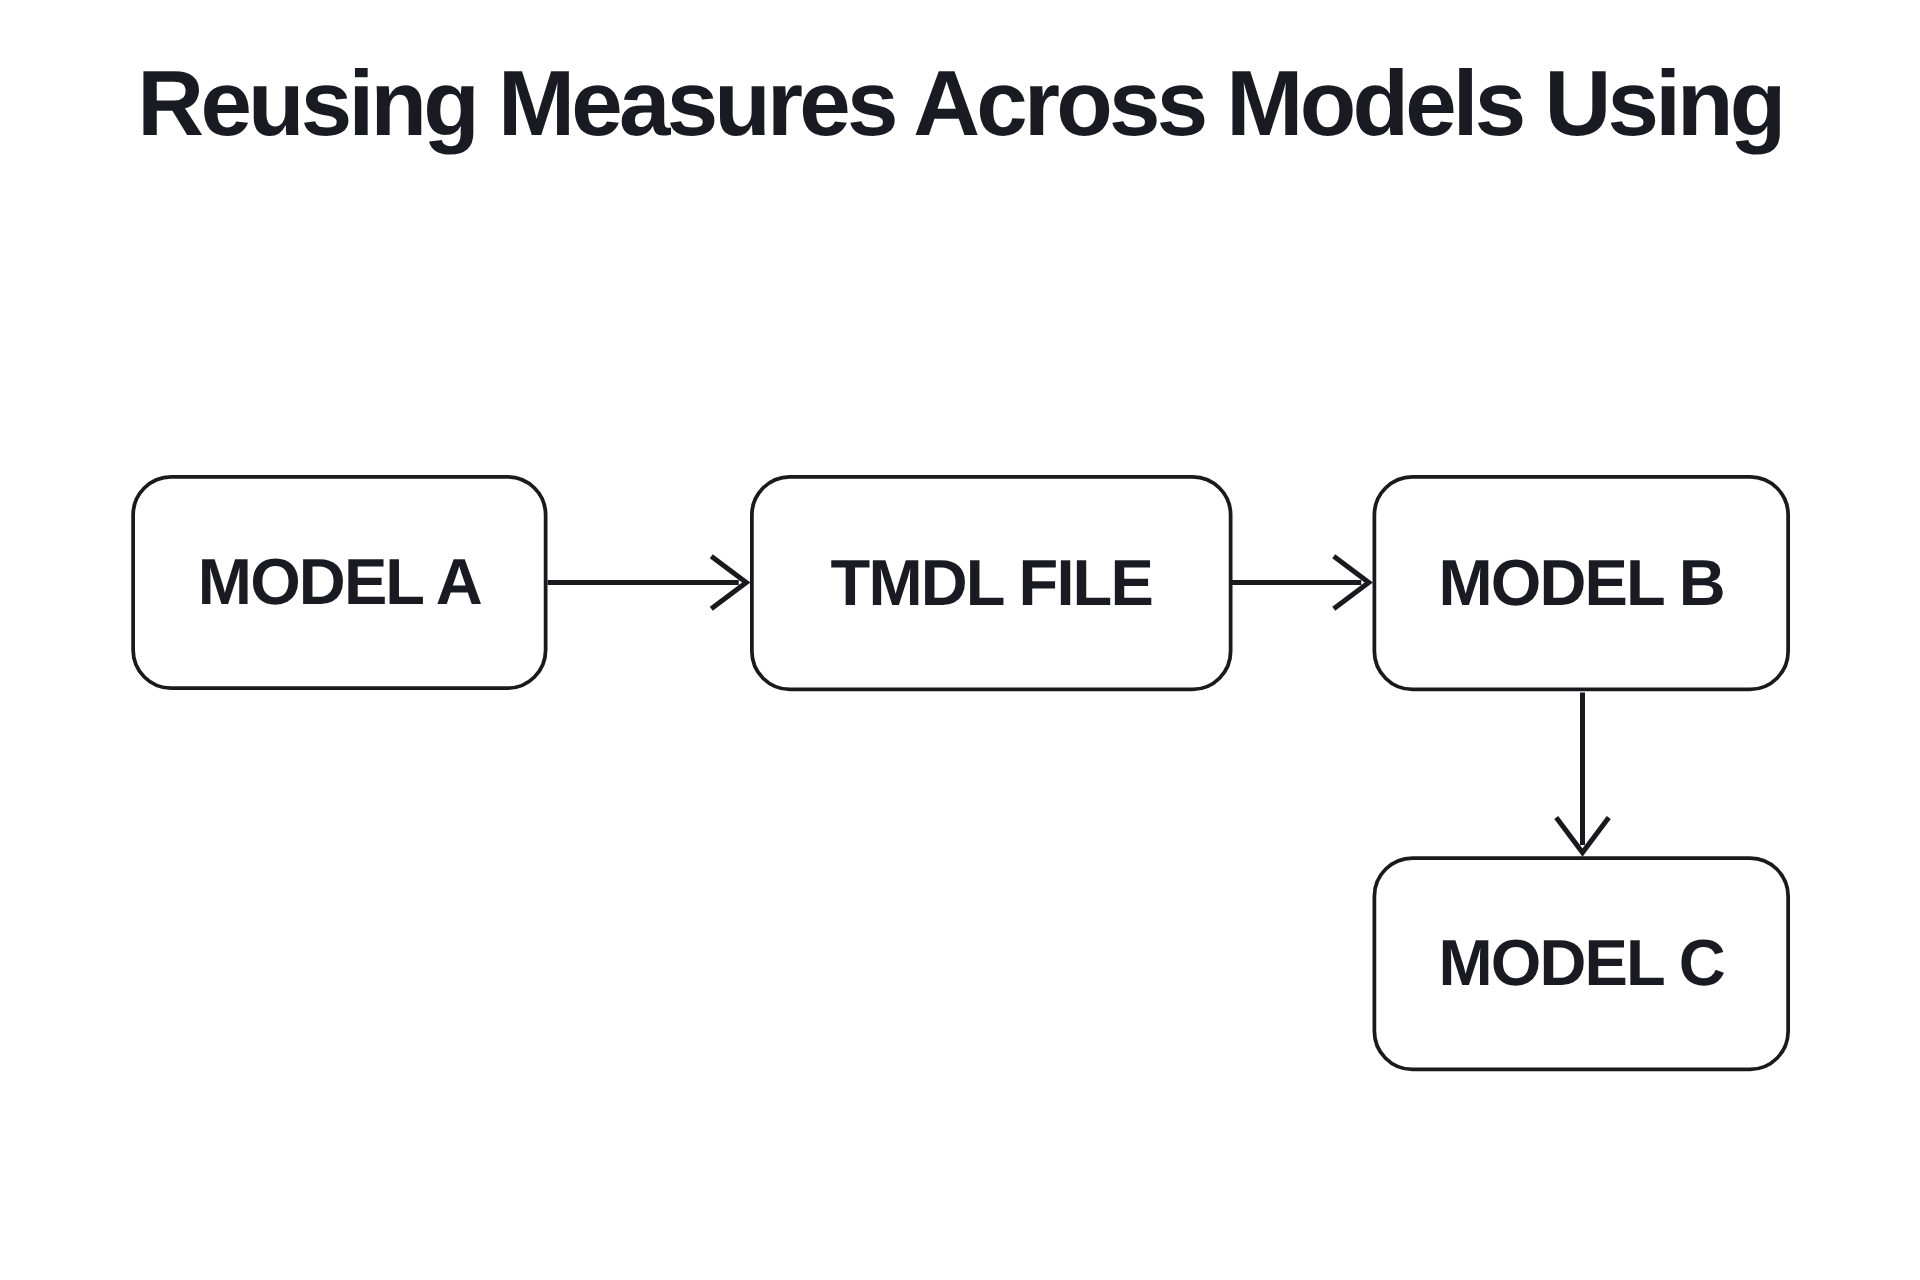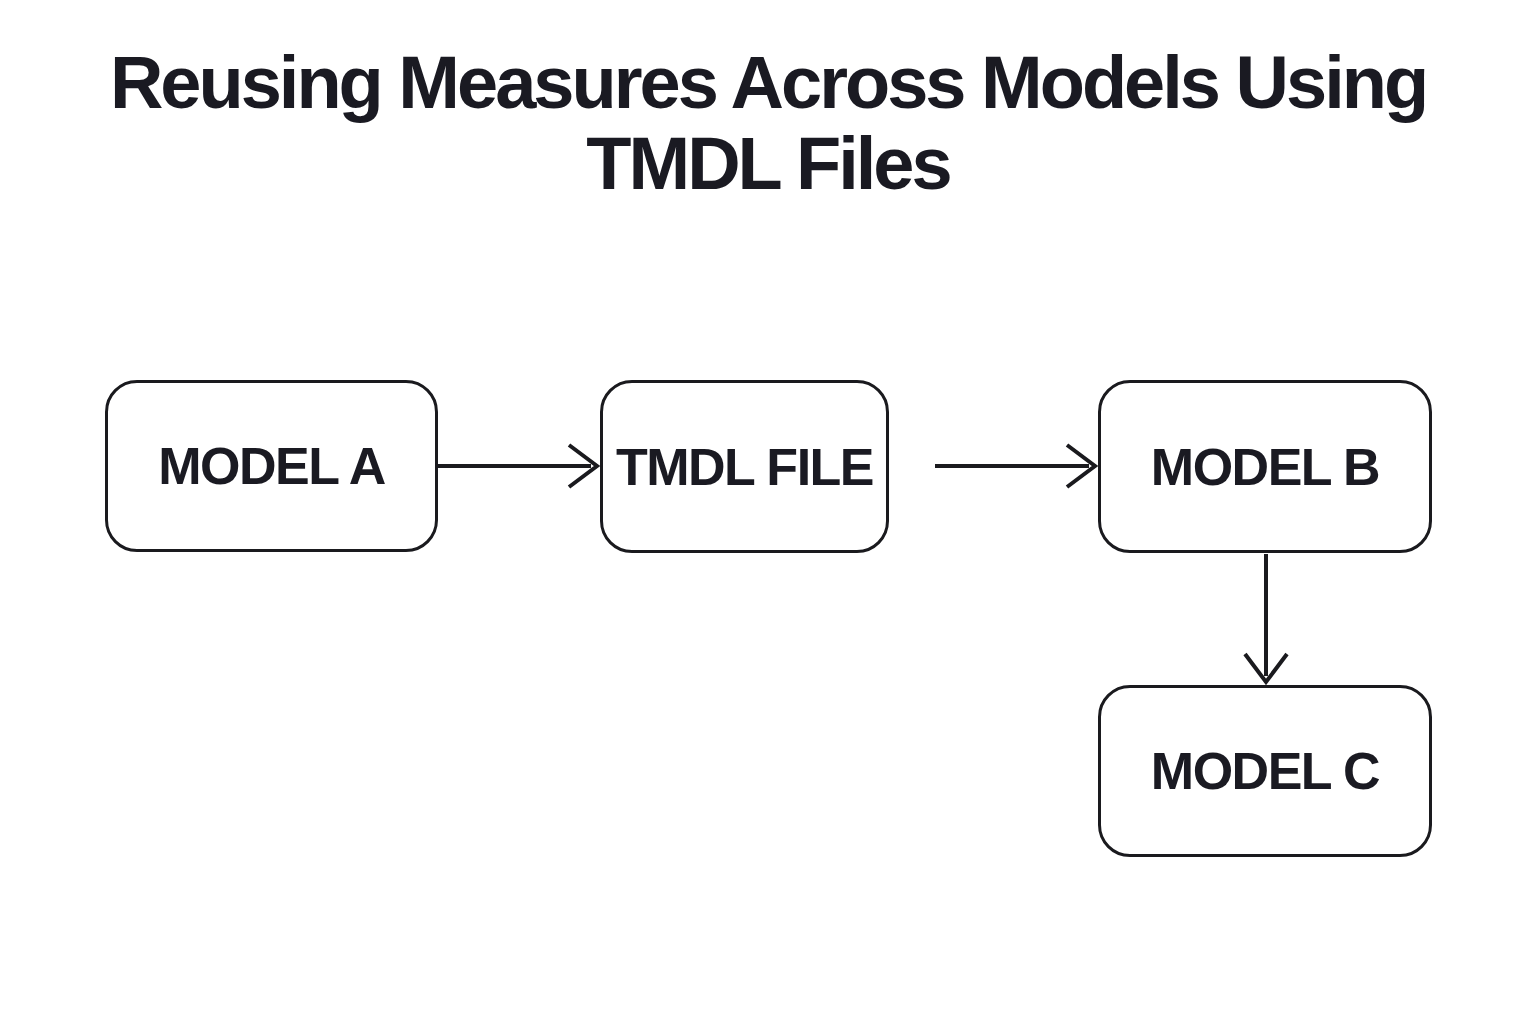--- a/index.html
+++ b/index.html
@@ -63,32 +63,31 @@
   }
   .node-label {
     color: var(--text-color, #1a1a22);
     font-weight: 700;
     font-size: 52px;
     letter-spacing: -1.5px;
     white-space: nowrap;
   }
 
   #node-model-a  { left: 105px;  top: 380px; width: 333px; height: 172px; }
-  #node-tmdl-file{ left: 600px;  top: 380px; width: 289px; height: 173px; }
+  #node-tmdl-file{ left: 600px;  top: 380px; width: 386px; height: 173px; }
   #node-model-b  { left: 1098px; top: 380px; width: 334px; height: 173px; }
   #node-model-c  { left: 1098px; top: 685px; width: 334px; height: 172px; }
 </style>
 </head>
 <body>
 
 <div class="canvas">
 
   <h1 class="title">
     <span class="title-line">Reusing Measures Across Models Using</span>
-    <span class="title-line">TMDL Files</span>
   </h1>
 
   <svg class="edges-layer" viewBox="0 0 1536 1024" xmlns="http://www.w3.org/2000/svg" aria-hidden="true">
 
     <g>
       <line class="edge" x1="438" y1="466" x2="591" y2="466"></line>
       <path class="edge" d="M 569 445 L 597 466 L 569 487"></path>
     </g>
 
     <g>

